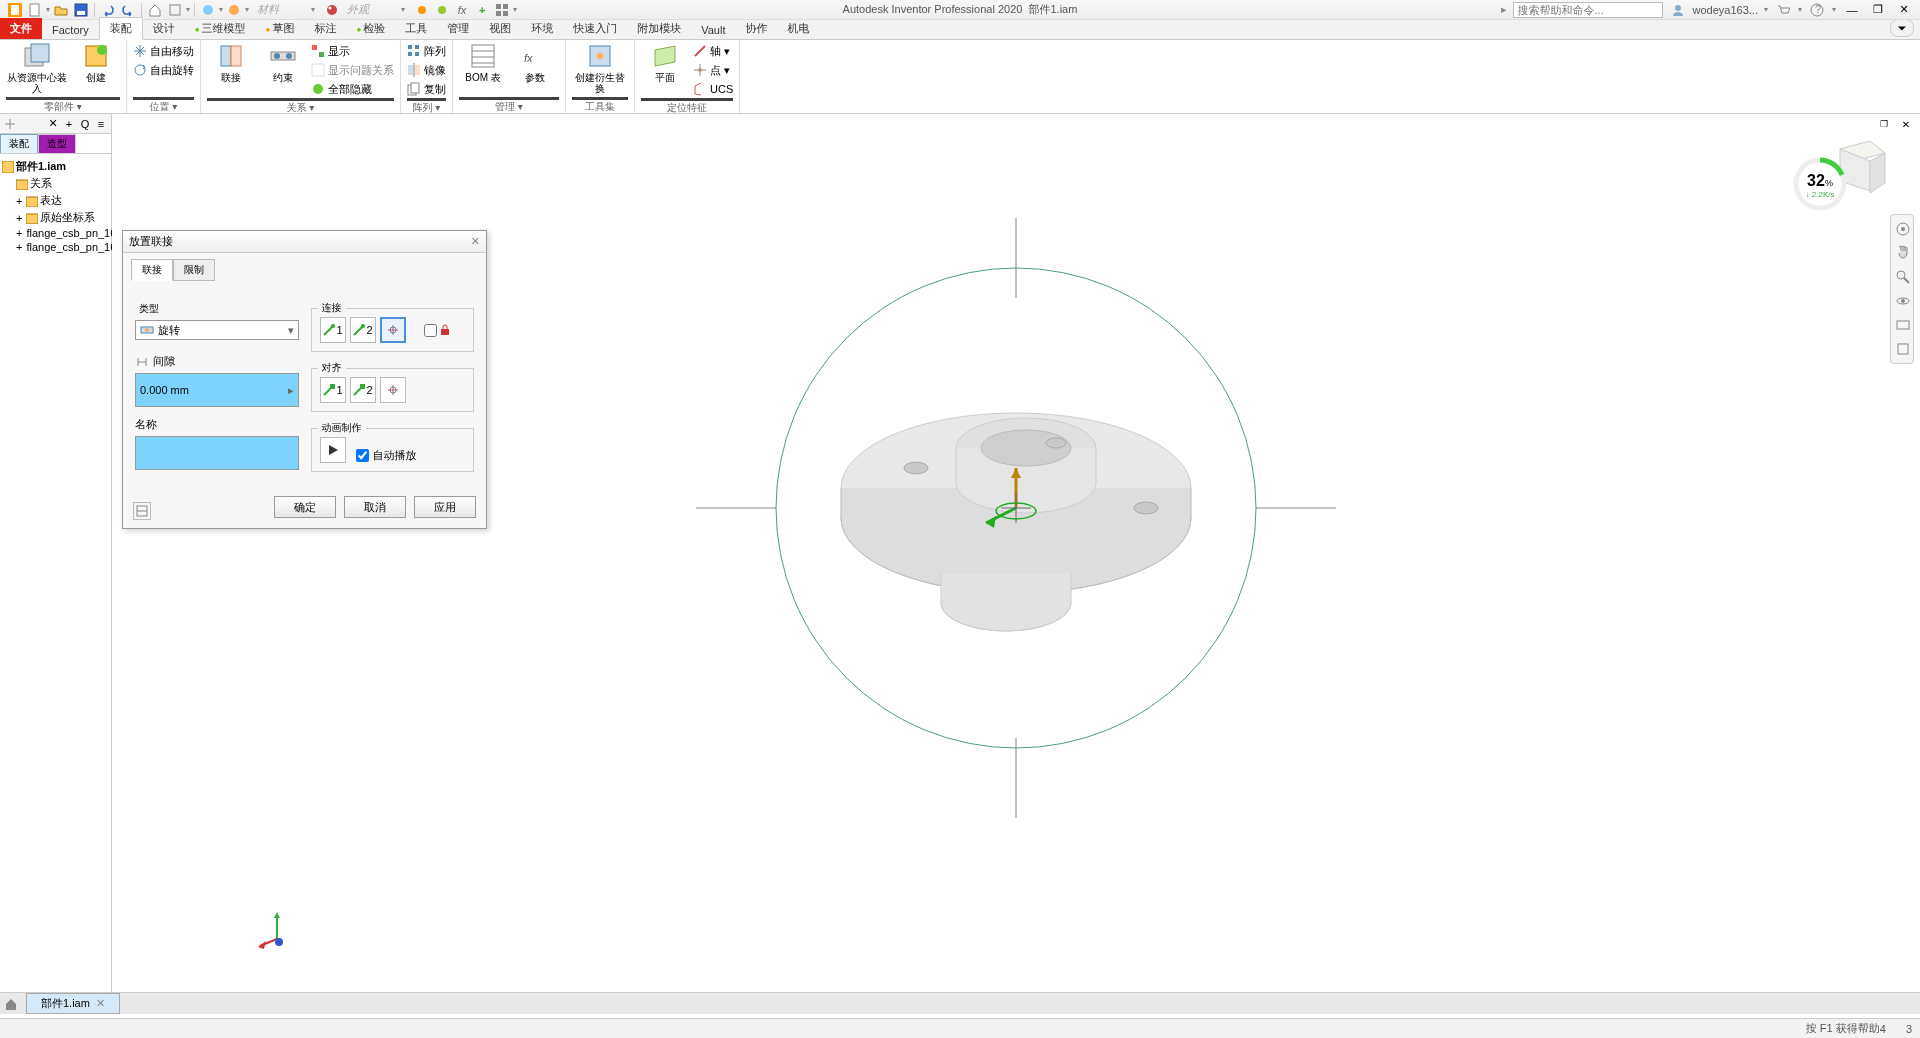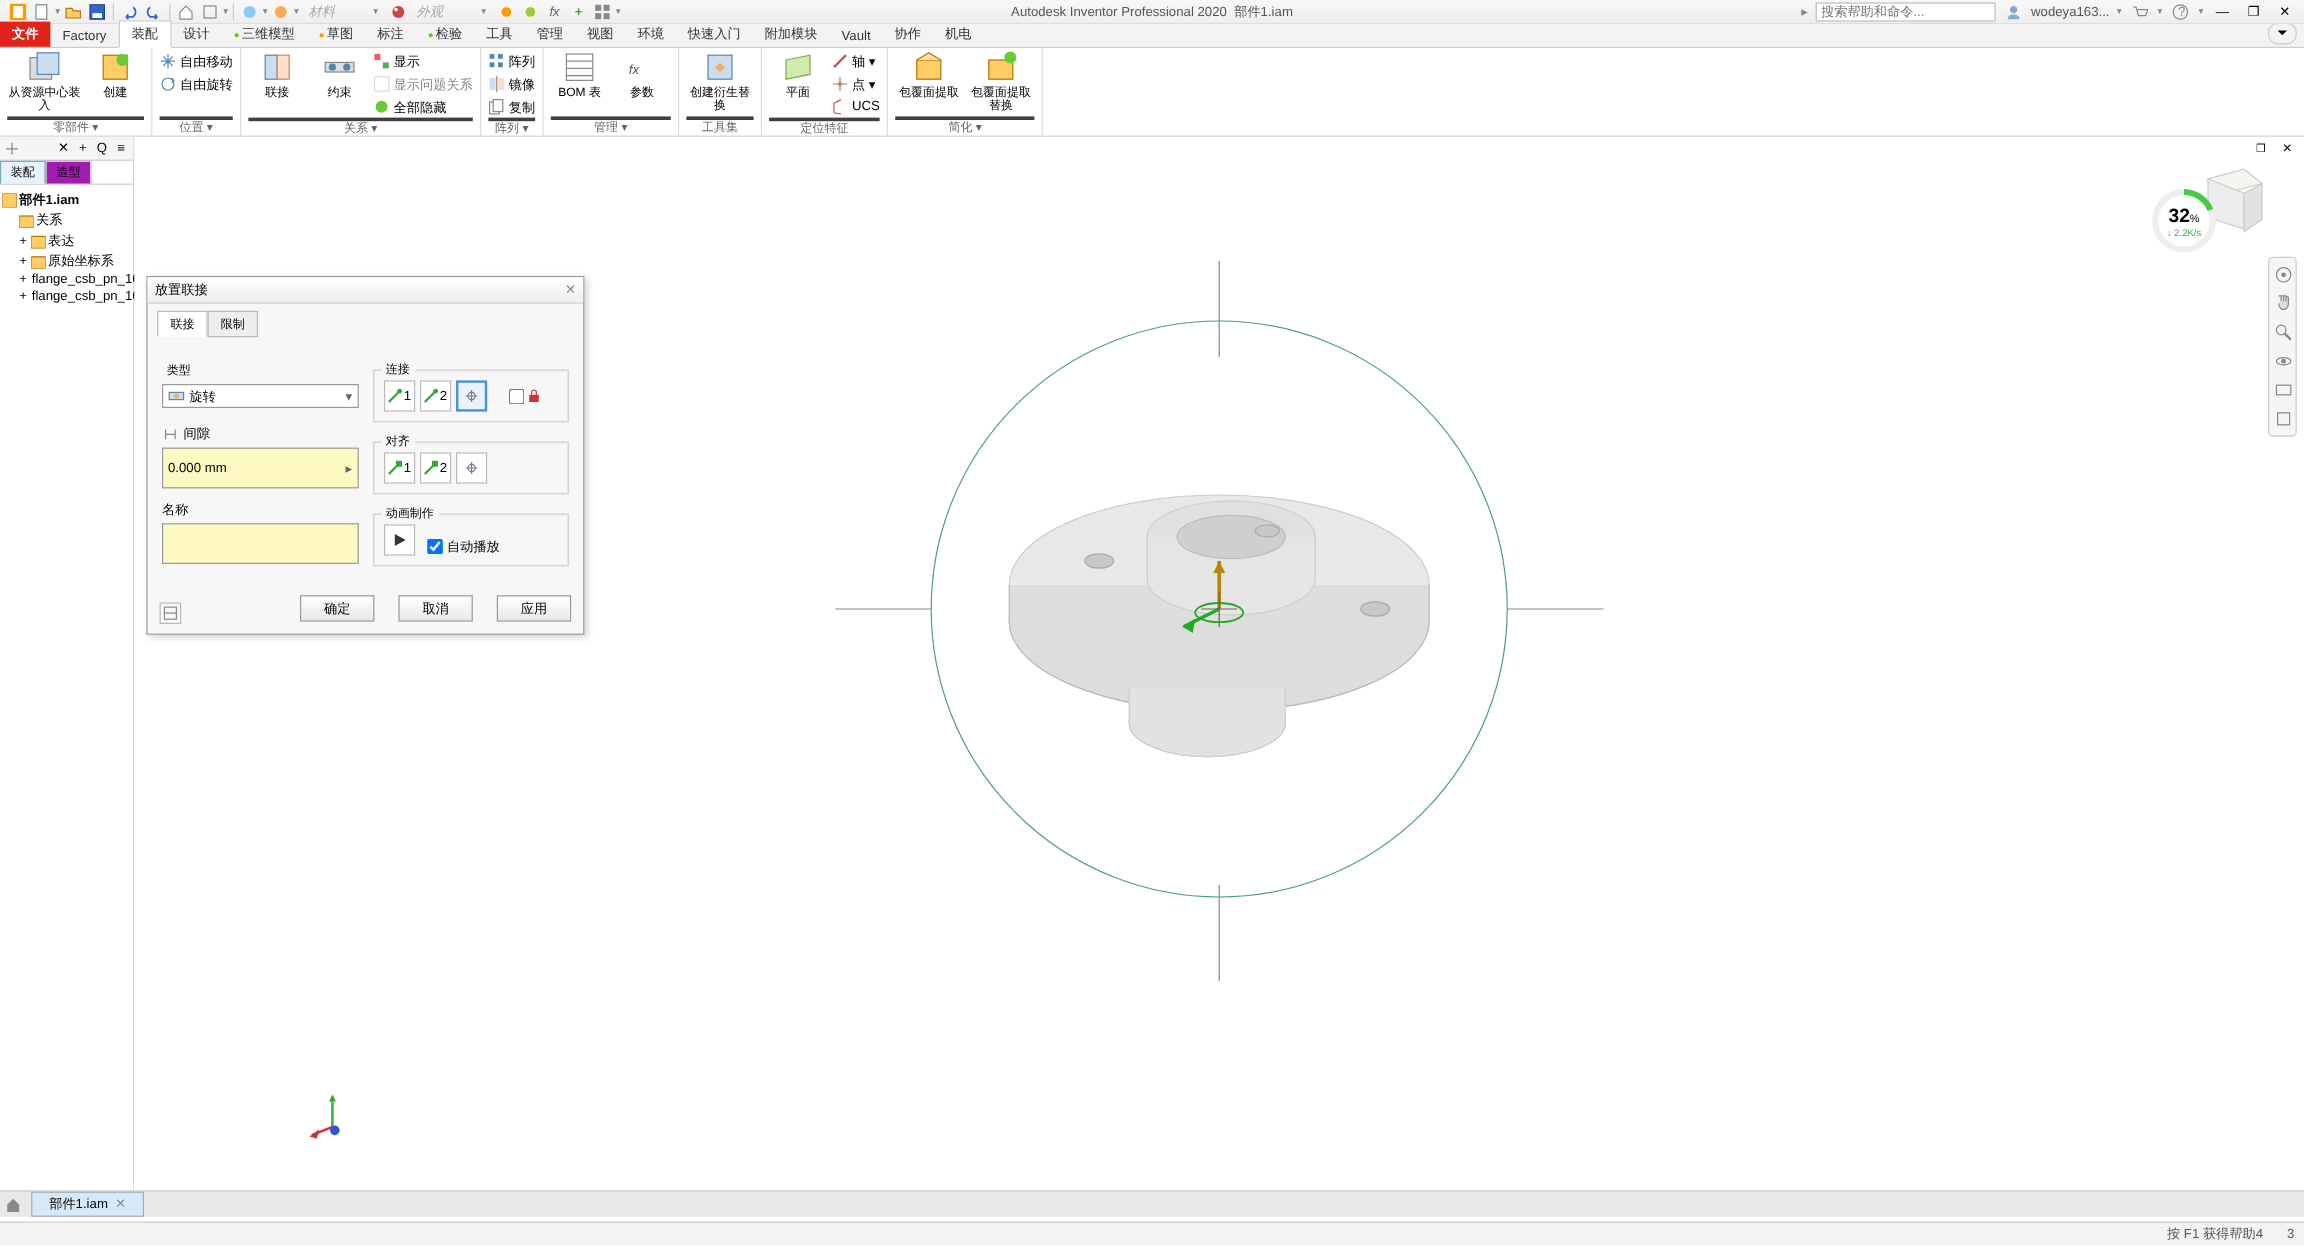--- a/index.html
+++ b/index.html
@@ -61,25 +61,25 @@
 .dlg-title { height:22px; background:linear-gradient(#fff,#eee); display:flex; align-items:center; justify-content:space-between; padding:0 6px; border-bottom:1px solid #ccc; }
 .dlg-tabs { display:flex; padding:6px 8px 0; gap:0; }
 .dlg-tab { padding:3px 10px; border:1px solid #bbb; background:#eee; cursor:pointer; font-size:10px; }
 .dlg-tab.active { background:#fff; border-bottom:1px solid #fff; }
 .dlg-body { padding:8px 12px;margin-top:13px; }
 .dlg-row { display:flex; gap:12px; margin-bottom:10px; }
 .dlg-col { flex:1; }
 .fieldset { border:1px solid #ccc; padding:8px; position:relative; margin-top:6px; }
 .fs-label { position:absolute; top:-8px; left:6px; background:#f7f7f7; padding:0 4px; font-size:10px; }
 .combo { width:100%; height:20px; border:1px solid #999; background:#fff; display:flex; align-items:center; padding:0 4px; cursor:pointer; }
-.input-box { width:100%; height:20px; border:1px solid #999; background:#fef9c3; padding:16px 4px; display:flex; align-items:center; }
+.input-box { width:100%; height:20px; border:1px solid #999; background:#7dd3fc; padding:16px 4px; display:flex; align-items:center; }
 .icon-grp { display:flex; gap:4px; }
 .icon-btn { width:26px; height:26px; border:1px solid #bbb; background:#fff; display:flex; align-items:center; justify-content:center; cursor:pointer; font-size:9px; }
 .icon-btn.selected { border:2px solid #4a90d9; background:#eaf3fb; }
-.dlg-buttons { display:flex; justify-content:flex-end; gap:20px; padding:6px 10px 10px; }
+.dlg-buttons { display:flex; justify-content:flex-end; gap:8px; padding:6px 10px 10px; }
 .dlg-btn { width:62px; height:22px; border:1px solid #999; background:linear-gradient(#fff,#e8e8e8); cursor:pointer; }
 .dlg-corner { position:absolute; bottom:8px; left:10px; width:18px; height:18px; border:1px solid #bbb; display:flex; align-items:center; justify-content:center; cursor:pointer; }
 
 
 .doctabs { position:absolute; bottom:24px; left:0; right:0; height:22px; background:#e8e8e8; border-top:1px solid #ccc; display:flex; align-items:center; }
 .doctab { padding:2px 14px; background:#fff; border:1px solid #aaa; margin-left:4px; display:flex; align-items:center; gap:6px; cursor:pointer; font-size:10px; }
 .doctab.active { background:#d6e9f8; }
 .home-btn { width:22px; height:22px; display:flex; align-items:center; justify-content:center; cursor:pointer; }
 
 
@@ -423,39 +423,20 @@
             <svg class="sm-icon">
               <path d="M2 12V4l6-3M2 12l6 1" stroke="#c55" fill="none"></path>
             </svg>
             <span>UCS</span>
           </div>
       </div>
     </div>
     <div class="group-label">定位特征</div>
   </div>
 
-  <div class="ribbon-group">
-    <div class="group-body">
-      <div class="big-btn" style="width:56px">
-        <svg class="icon" viewBox="0 0 28 28">
-            <rect x="4" y="8" width="20" height="16" fill="#fc6" stroke="#a70"></rect>
-            <path d="M4 8l10-6 10 6" fill="#fda" stroke="#a70"></path>
-          </svg>
-        <div class="lbl">包覆面提取</div>
-      </div>
-      <div class="big-btn" style="width:56px">
-        <svg class="icon" viewBox="0 0 28 28">
-            <rect x="4" y="8" width="20" height="16" fill="#fc6" stroke="#a70"></rect>
-            <circle cx="22" cy="6" r="5" fill="#6c3"></circle>
-          </svg>
-        <div class="lbl">包覆面提取替换</div>
-      </div>
-    </div>
-    <div class="group-label">简化 ▾</div>
-  </div>
 </div>
 
 <div class="workspace">
   <div class="left-panel">
     <div class="lp-toolbar">
       <div class="qat-btn" style="width:14px">
           <svg width="10" height="10">
             <path d="M5 0v10M0 5h10" stroke="#888"></path>
           </svg>
         </div>

